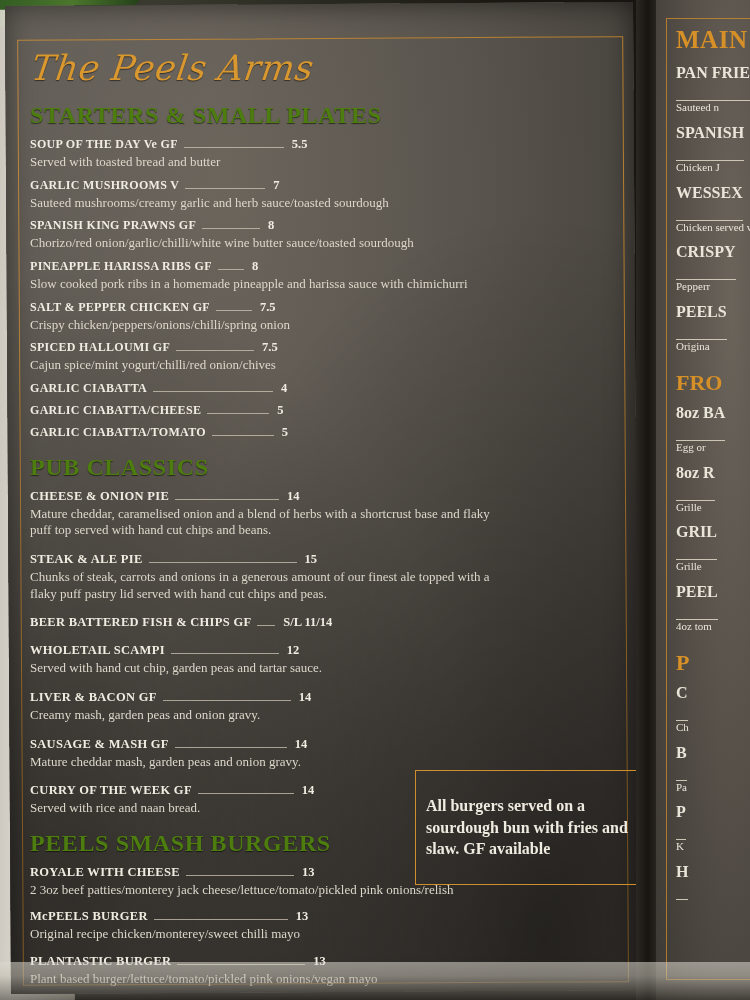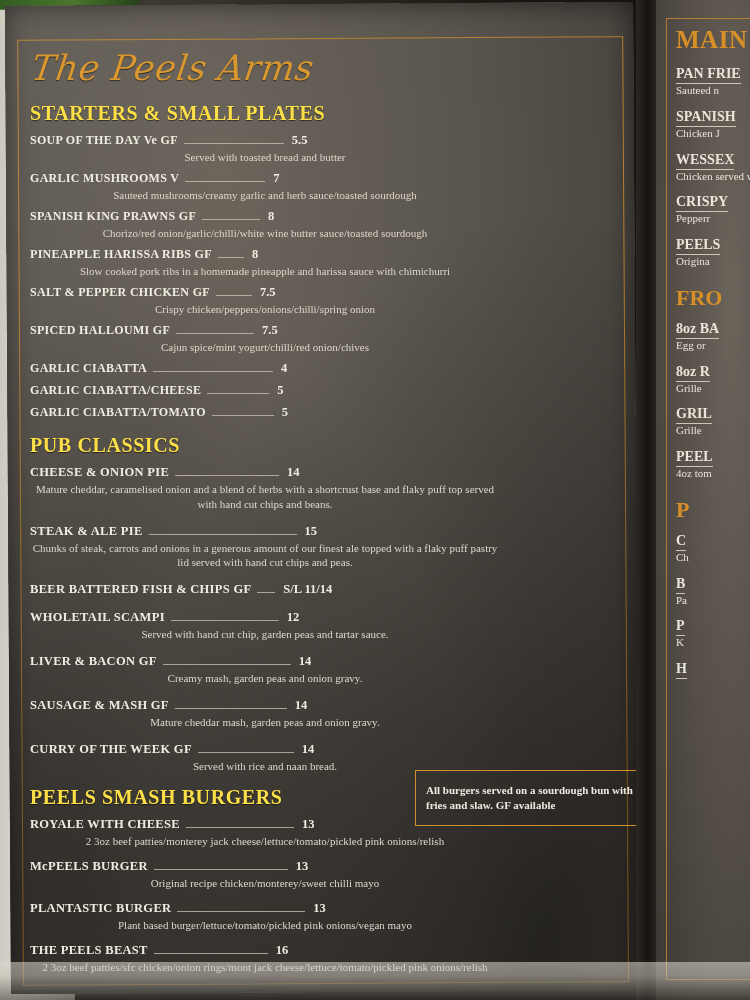--- a/index.html
+++ b/index.html
@@ -115,22 +115,22 @@
     color: #d8972f;
     letter-spacing: .5px;
     transform: skewX(-8deg);
     margin: 0 0 6px 2px;
     text-shadow: 0 1px 1px rgba(0,0,0,.5);
   }
 
   .section-title {
     font-family: "Liberation Serif", serif;
     font-weight: bold;
-    font-size: 20px;
-    color: #fde047;
+    font-size: 24px;
+    color: #4d7c0f;
     letter-spacing: .6px;
     margin: 14px 0 8px 0;
     text-shadow: 0 1px 1px rgba(0,0,0,.55);
   }
   .section-title.tight { margin-top: 10px; }
 
   .item { margin: 0 0 9px 0; }
   .item-head {
     position: relative;
     display: flex;
@@ -151,41 +151,40 @@
     opacity: .75;
   }
   .price {
     font-weight: bold;
     font-size: 12.5px;
     color: #f1ece1;
     margin-left: 8px;
     white-space: nowrap;
   }
   .desc {
-    font-size: 11px;
+    font-size: 13px;
     line-height: 1.28;
     color: #ded8cb;
     margin-top: 2px;
     max-width: 470px;
-    text-align: center;
   }
   .starters .item { margin-bottom: 7px; }
   .starters .item-name { font-size: 12px; }
 
   .pub .item { margin-bottom: 13px; }
   .burgers .item { margin-bottom: 11px; }
 
   .note-box {
     position: absolute;
     left: 415px;
     top: 770px;
     width: 212px;
     border: 1px solid #d08f2c;
-    padding: 12px 10px;
-    font-size: 11px;
+    padding: 24px 10px;
+    font-size: 16px;
     font-weight: bold;
     line-height: 1.35;
     color: #f0ebe0;
   }
 
   
   .r-content {
     position: absolute;
     left: 676px;
     top: 26px;
@@ -202,24 +201,24 @@
   }
   .r-sub {
     font-weight: bold;
     font-size: 22px;
     color: #d79027;
     margin: 16px 0 8px;
   }
   .r-item { margin-bottom: 9px; }
   .r-name {
     font-weight: bold;
-    font-size: 14px;
+    font-size: 16px;
     border-bottom: 1px solid #cdc6b6;
     display: inline-block;
-    padding-bottom: 1px;
+    padding-bottom: 18px;
   }
   .r-desc { font-size: 11px; line-height: 1.25; }
 </style>
 </head>
 <body>
 
 <div class="page">
   <div class="surround"></div>
   <div class="green-leaf"></div>
   <div class="white-sheet"></div>

